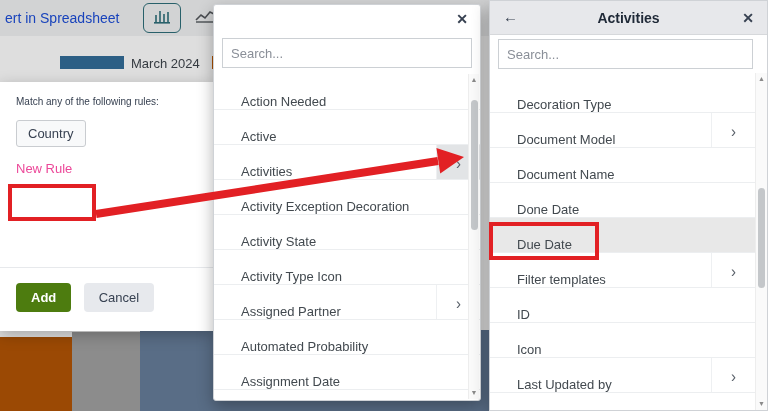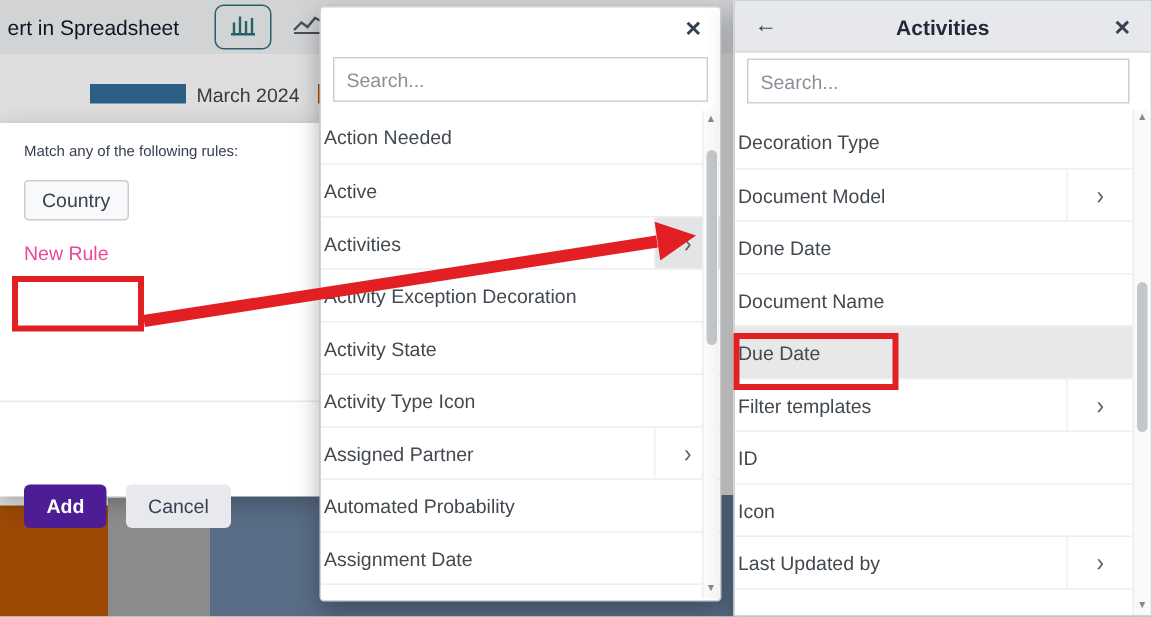--- a/index.html
+++ b/index.html
@@ -2,52 +2,52 @@
 <html><head>
 <meta charset="utf-8">
 <style>
   html,body{margin:0;padding:0;background:#9a9a9a;}
   *{box-sizing:border-box;font-family:"Liberation Sans", sans-serif;}
   .stage{position:relative;width:768px;height:411px;background:#fff;overflow:hidden;}
 
   
   .bg{position:absolute;inset:0;background:#fff;}
   .toolbar{position:absolute;left:0;top:0;width:768px;height:36px;background:#f2f3f4;display:flex;align-items:center;}
-  .toolbar-label{margin-left:5px;font-size:14px;color:#0f172a;white-space:nowrap;}
+  .toolbar-label{margin-left:5px;font-size:14px;color:#1d4ed8;white-space:nowrap;}
   .view-btn{position:absolute;left:143px;top:3px;width:38px;height:30px;border:1px solid #2f6f7a;border-radius:6px;display:flex;align-items:center;justify-content:center;background:transparent;}
   .view-btn2{position:absolute;left:188px;top:5px;width:34px;height:26px;display:flex;align-items:center;justify-content:center;}
   .legend{position:absolute;left:60px;top:56px;display:flex;font-size:13px;color:#3f454c;}
   .swatch{width:64px;height:13px;margin-right:7px;}
   .swatch2{width:24px;height:13px;margin-left:12px;}
   .bar{position:absolute;bottom:0;}
   .overlay{position:absolute;inset:0;background:rgba(0,0,0,0.13);z-index:5;}
 
   
   .dialog{position:absolute;left:0;top:82px;width:213px;height:249px;background:#fff;z-index:10;box-shadow:0 4px 14px rgba(0,0,0,.25);}
   .dialog-title{padding:21px 16px 16px 16px;font-size:16px;font-weight:700;color:#1b2437;border-bottom:1px solid #e7e9ec;white-space:nowrap;}
   .dialog-body{padding:14px 0 0 16px;}
   .match-text{font-size:10px;color:#374151;white-space:nowrap;overflow:hidden;}
   .chip{display:inline-block;margin-top:13px;padding:5px 11px;font-size:13px;color:#374151;background:#f8f9fa;border:1px solid #c9ccd0;border-radius:3px;}
   .new-rule{margin-top:14px;font-size:13px;color:#ec4899;cursor:pointer;}
   .dialog-footer{position:absolute;left:0;right:0;bottom:0;height:64px;border-top:1px solid #e7e9ec;padding:15px 0 0 16px;}
   .btn{display:inline-block;font-size:13px;font-weight:700;padding:7px 15px;border-radius:4px;border:none;cursor:pointer;}
-  .btn-primary{background:#4c1d95;color:#fff;}
-  .btn-secondary{background:#e7e9ed;color:#374151;margin-left:8px;font-weight:400;margin-top:40px;}
+  .btn-primary{background:#4d7c0f;color:#fff;}
+  .btn-secondary{background:#e7e9ed;color:#374151;margin-left:8px;font-weight:400;}
 
   
   .menu{position:absolute;background:#fff;z-index:20;border:1px solid #cfd2d6;box-shadow:0 6px 16px rgba(0,0,0,.3);}
   .field-menu{left:213px;top:4px;width:268px;height:397px;border-radius:3px;}
   .menu-close{position:absolute;top:7px;font-size:14px;font-weight:700;color:#374151;cursor:pointer;line-height:1;}
   .field-menu .menu-close{right:12px;}
   .search-box{position:absolute;left:8px;right:8px;height:30px;border:1px solid #ccd0d4;background:#fff;font-size:13px;color:#374151;padding:0 8px;outline:none;}
   .search-box::placeholder{color:#8a8f98;}
   .field-menu .search-box{top:33px;}
   .list{position:absolute;left:0;right:0;overflow:hidden;}
   .field-menu .list{top:69px;bottom:1px;}
-  .row{position:relative;height:35px;display:flex;align-items:center;padding-left:2px;font-size:13px;color:#42494f;border-top:1px solid #eceef0;cursor:pointer;}
+  .row{position:relative;height:35px;display:flex;align-items:flex-end;padding-left:27px;font-size:13px;color:#42494f;border-top:1px solid #eceef0;cursor:pointer;}
   .row:first-child{border-top:none;}
   .row .label{flex:1;}
   .chev-cell{width:44px;align-self:stretch;display:flex;align-items:center;justify-content:center;border-left:1px solid #eef0f2;color:#5b626b;}
   .chev-cell.active{background:#e2e4e6;}
   .chev{font-size:15px;line-height:1;transform:scaleY(1.15);}
   .row.hovered{background:#e8e8e8;}
 
   
   .sbar{position:absolute;width:11px;background:#fafafa;border-left:1px solid #ededed;z-index:2;}
   .sbar .sarrow{position:absolute;left:0;width:100%;height:12px;font-size:7px;color:#8a8a8a;text-align:center;line-height:12px;}
@@ -179,24 +179,24 @@
       <div class="row">
           <span class="label">Decoration Type</span>
         </div>
       <div class="row">
         <span class="label">Document Model</span>
         <span class="chev-cell">
             <span class="chev">›</span>
           </span>
       </div>
       <div class="row">
+          <span class="label">Document Name</span>
+        </div>
+      <div class="row">
           <span class="label">Done Date</span>
-        </div>
-      <div class="row">
-          <span class="label">Document Name</span>
         </div>
       <div class="row hovered">
           <span class="label">Due Date</span>
         </div>
       <div class="row">
         <span class="label">Filter templates</span>
         <span class="chev-cell">
             <span class="chev">›</span>
           </span>
       </div>

